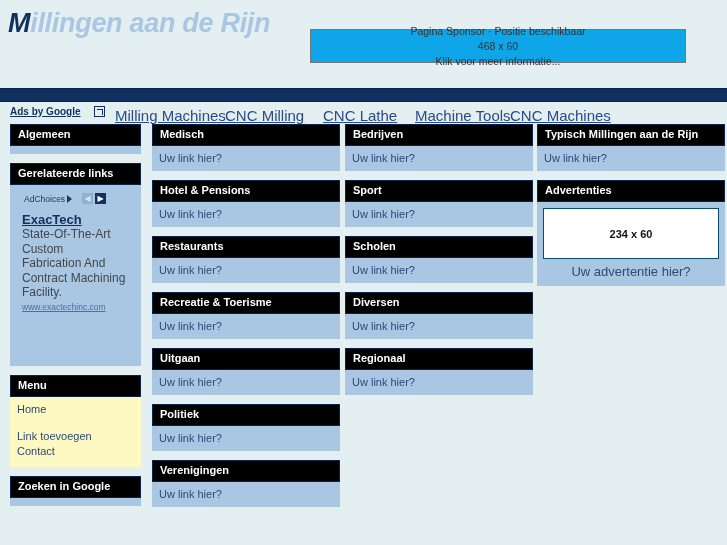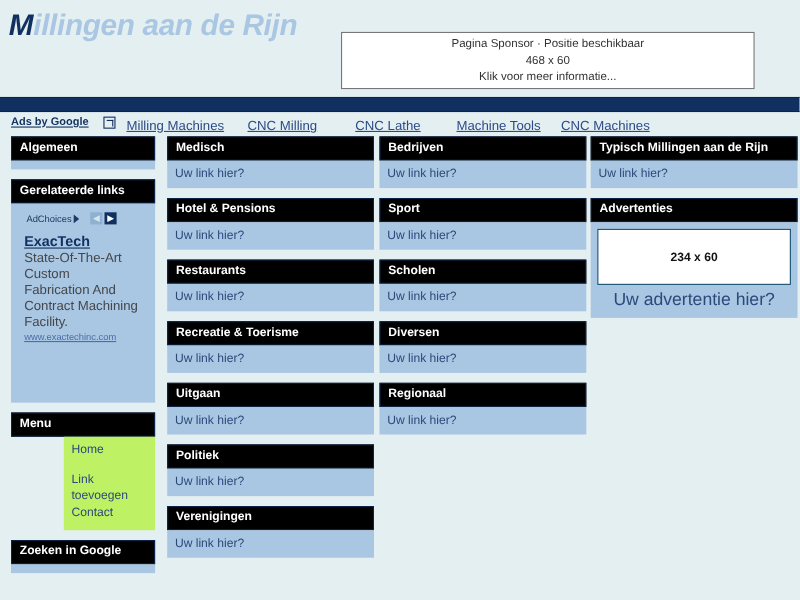--- a/index.html
+++ b/index.html
@@ -40,22 +40,22 @@
   }
   .site-title .line2 {
     display: block;
   }
 
   .sponsor-box {
     position: absolute;
     left: 310px;
     top: 29px;
     width: 376px;
-    height: 52px;
-    background: #ffffff;
+    height: 34px;
+    background: #0ea5e9;
     border: 1px solid #777777;
     box-sizing: border-box;
     display: flex;
     flex-direction: column;
     align-items: center;
     justify-content: center;
     color: #333333;
     font-size: 10.5px;
     line-height: 15px;
   }
@@ -105,21 +105,21 @@
     top: 2px;
     width: 5px;
     height: 5px;
     border-top: 1px solid #10305f;
     border-right: 1px solid #10305f;
     transform: rotate(0deg);
   }
   .ad-link {
     position: absolute;
     top: 5px;
-    font-size: 12px;
+    font-size: 15px;
     color: #2a4b87;
     text-decoration: underline;
     white-space: nowrap;
   }
 
   
   .main {
     position: relative;
     padding: 0;
   }
@@ -226,23 +226,22 @@
   .ad-url {
     font-size: 8.5px;
     color: #4a6fa5;
     text-decoration: underline;
     margin: 1px 0 0 6px;
     line-height: 11px;
   }
 
   
   .menu-body {
-    background: #bef264;
+    background: #fef9c3;
     padding: 5px 7px 8px 7px;
-    margin-left: 48px;
   }
   .menu-item {
     font-size: 11px;
     color: #2b4a7a;
     text-decoration: none;
     display: block;
     line-height: 15px;
   }
   .menu-gap { height: 12px; }
 
@@ -258,21 +257,21 @@
     height: 51px;
     display: flex;
     align-items: center;
     justify-content: center;
     font-size: 11px;
     font-weight: bold;
     color: #111111;
   }
   .advert-caption {
     text-align: center;
-    font-size: 16px;
+    font-size: 13px;
     color: #2b4a7a;
     margin-top: 5px;
     text-decoration: none;
     display: block;
   }
 </style>
 </head>
 <body>
 
 <div class="header">

